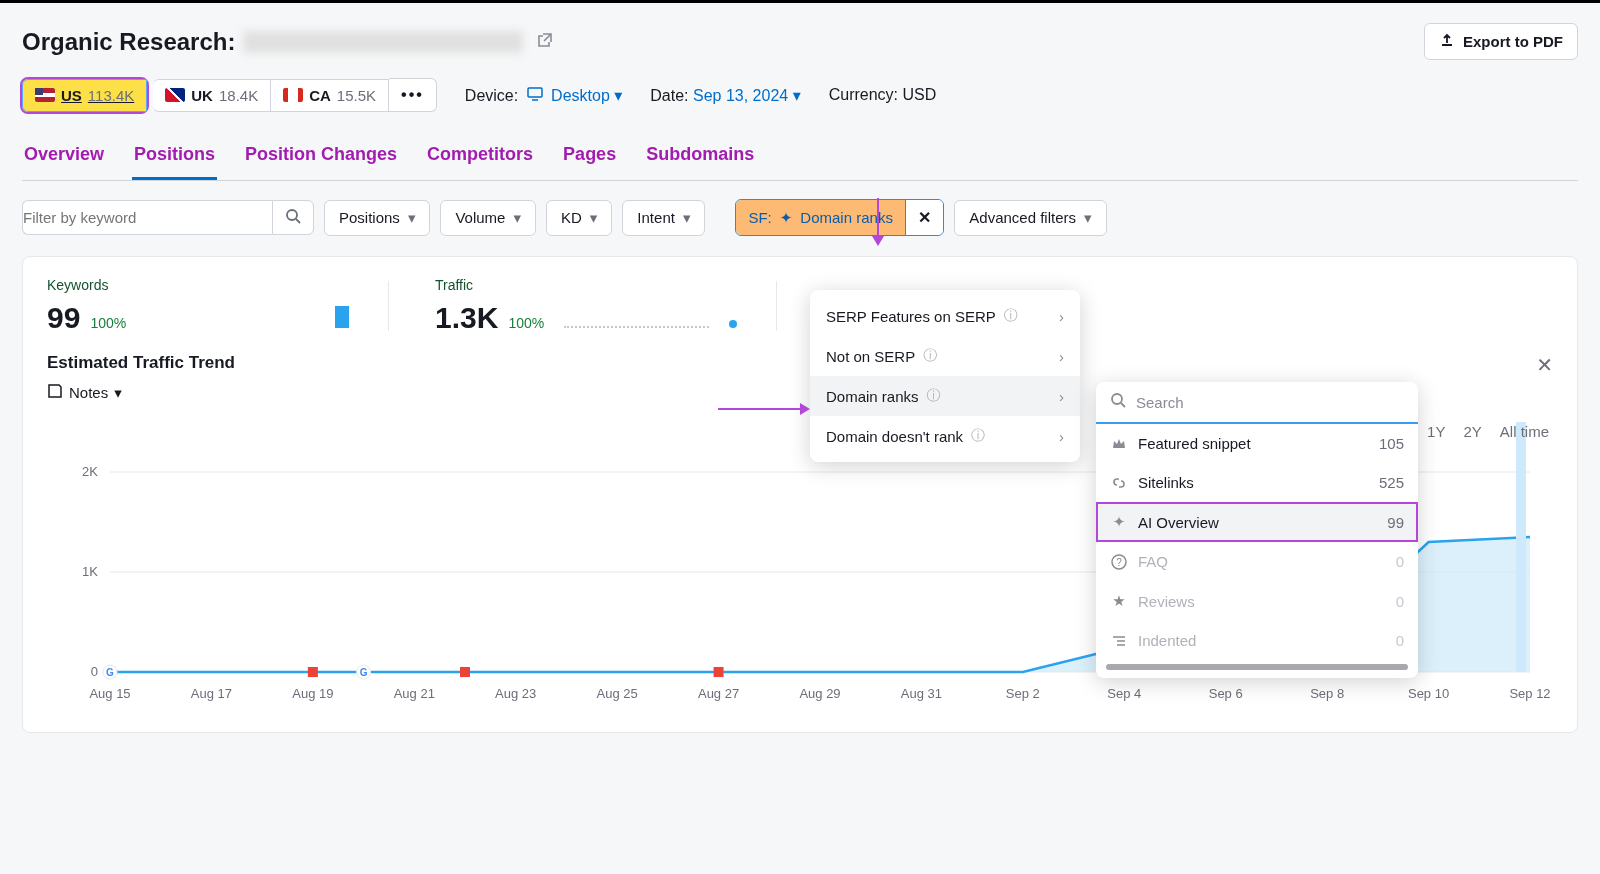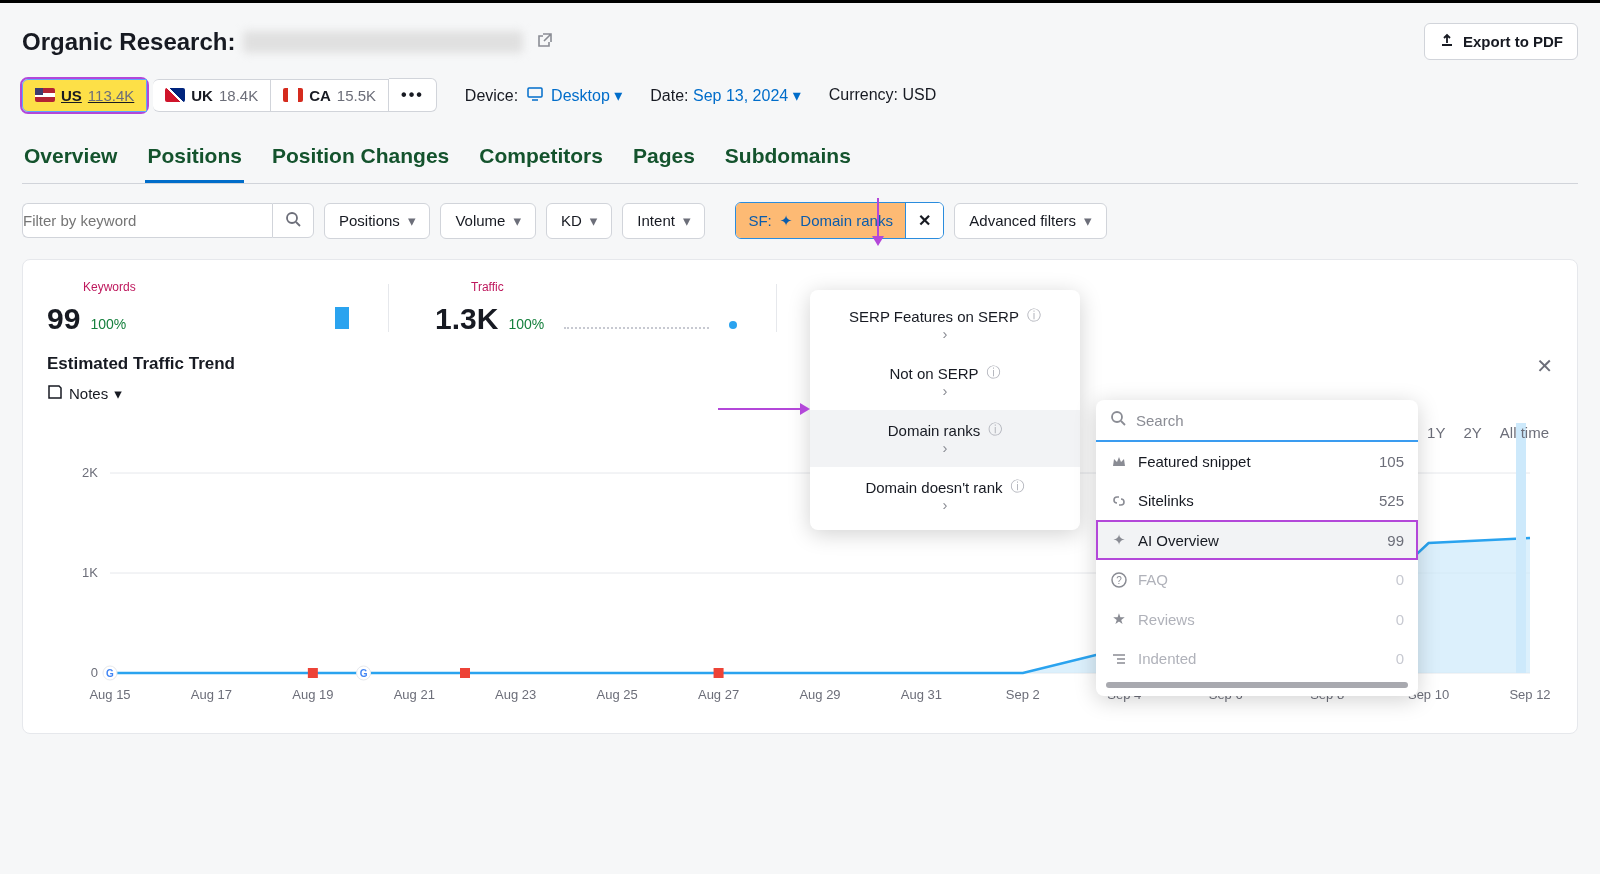--- a/index.html
+++ b/index.html
@@ -33,21 +33,21 @@
 
 .meta-item { font-size: 16px; }
 .meta-item .meta-label { color: #171a22; }
 .meta-item .meta-value { color: #006dca; font-weight: 500; }
 .meta-item .meta-static { color: #171a22; }
 .desk-icon { color: #006dca; margin: 0 4px; }
 .chev { color: #006dca; }
 
 
 .nav-tabs { display: flex; gap: 26px; border-bottom: 1px solid #d1d4da; margin-bottom: 18px; }
-.nav-tab { font-size: 21px; font-weight: 700; padding: 6px 2px 12px; cursor: pointer; color: #14532d; text-align: center; }
+.nav-tab { font-size: 18px; font-weight: 700; padding: 6px 2px 12px; cursor: pointer; color: #a21caf; text-align: center; }
 .nav-tab.active { border-bottom: 3px solid #006dca; }
 
 
 .filters-row1 { display: flex; gap: 0; margin-bottom: 14px; }
 .seg { background: #fff; border: 1px solid #d1d4da; padding: 7px 14px; font-size: 15px; cursor: pointer; }
 .seg.first { border-radius: 6px 0 0 6px; }
 .seg.last { border-radius: 0 6px 6px 0; border-left: none; }
 .seg.mid { border-left: none; }
 .seg.active { background: #e1eefb; border: 1px solid #2a8cdd; color: #0b5cab; font-weight: 600; position: relative; z-index: 1; }
 
@@ -60,21 +60,21 @@
 .sf-pill { display: inline-flex; border: 1px solid #2a8cdd; border-radius: 6px; overflow: hidden; }
 .sf-left { background: #fdba74; padding: 8px 12px; display: flex; align-items: center; gap: 8px; font-size: 15px; color: #0b5cab; }
 .sf-x { background: #fff; border-left: 1px solid #2a8cdd; padding: 8px 12px; cursor: pointer; font-weight: 700; color: #171a22; }
 .sparkle { color: #0b5cab; }
 
 
 .card { background: #fff; border: 1px solid #e6e8ec; border-radius: 8px; padding: 20px 24px; position: relative; }
 .metrics { display: flex; gap: 46px; margin-bottom: 18px; }
 .metric { display: flex; flex-direction: column; gap: 8px; padding-right: 40px; position: relative; }
 .metric.divider::after { content:''; position:absolute; right:0; top:4px; bottom:4px; width:1px; background:#e6e8ec; }
-.metric-label { font-size: 12px; color: #be185d; margin-left: 36px; }
+.metric-label { font-size: 14px; color: #14532d; }
 .metric-valrow { display: flex; align-items: baseline; gap: 10px; }
 .metric-value { font-size: 30px; font-weight: 800; }
 .metric-pct { font-size: 14px; color: #15803d; }
 .bar-sm { width: 14px; height: 22px; background: #2aa3ef; display: inline-block; margin-left: auto; }
 .dot-sm { width: 8px; height: 8px; background: #2aa3ef; border-radius: 50%; display: inline-block; margin-left: auto; }
 .metric.wide { flex: 1; }
 .dots-line { height: 1px; border-top: 2px dotted #c7c9d1; flex: 1; margin: 0 10px; }
 
 
 .chart { position: relative; }
@@ -82,27 +82,27 @@
 .chart-title { font-size: 17px; font-weight: 700; }
 .close-x { color: #6c6e79; font-size: 20px; cursor: pointer; }
 .notes { display: inline-flex; align-items: center; gap: 6px; font-size: 15px; color: #171a22; cursor: pointer; margin-bottom: 10px; text-align: right; }
 .range-sel { display: flex; gap: 18px; font-size: 15px; position: absolute; right: 4px; top: 46px; }
 .range-sel span { color: #6c6e79; cursor: pointer; margin-top: 24px; }
 .range-sel span.active { font-weight: 700; color: #171a22; }
 svg.chart-svg { width: 100%; height: 300px; display: block; }
 
 
 .dd1 { position: absolute; left: 810px; top: 290px; width: 270px; background: #fff; border-radius: 8px; box-shadow: 0 4px 22px rgba(0,0,0,0.18); z-index: 40; padding: 6px 0; }
-.dd1-item { padding: 11px 16px; font-size: 15px; display: flex; align-items: center; justify-content: space-between; cursor: pointer; flex-direction: column; }
+.dd1-item { padding: 11px 16px; font-size: 15px; display: flex; align-items: center; justify-content: space-between; cursor: pointer; }
 .dd1-item.hov { background: #f2f3f5; }
 .dd1-item .l { display: flex; align-items: center; gap: 8px; }
 .dd1-item .info { color: #b0b2ba; font-size: 14px; }
 .dd1-item .arr { color: #8a8c94; }
 
-.dd2 { position: absolute; left: 1096px; top: 400px; width: 322px; background: #fff; border-radius: 8px; box-shadow: 0 4px 22px rgba(0,0,0,0.18); z-index: 50; overflow: hidden; }
+.dd2 { position: absolute; left: 1096px; top: 382px; width: 322px; background: #fff; border-radius: 8px; box-shadow: 0 4px 22px rgba(0,0,0,0.18); z-index: 50; overflow: hidden; }
 .dd2-search { padding: 10px 14px; display: flex; align-items: center; gap: 10px; border-bottom: 2px solid #3a9cf0; }
 .dd2-search input { border: none; outline: none; font-size: 15px; flex: 1; }
 .dd2-search input::placeholder { color: #8a8c94; }
 .dd2-item { padding: 11px 14px; font-size: 15px; display: flex; align-items: center; justify-content: space-between; cursor: pointer; }
 .dd2-item .l { display: flex; align-items: center; gap: 10px; }
 .dd2-item .l .ico { color: #8a8c94; width: 18px; display:inline-flex; justify-content:center; }
 .dd2-item .cnt { color: #6c6e79; }
 .dd2-item.dim { color: #b0b2ba; }
 .dd2-item.dim .cnt { color: #c7c9d1; }
 .dd2-item.hov { background: #f2f3f5; }

